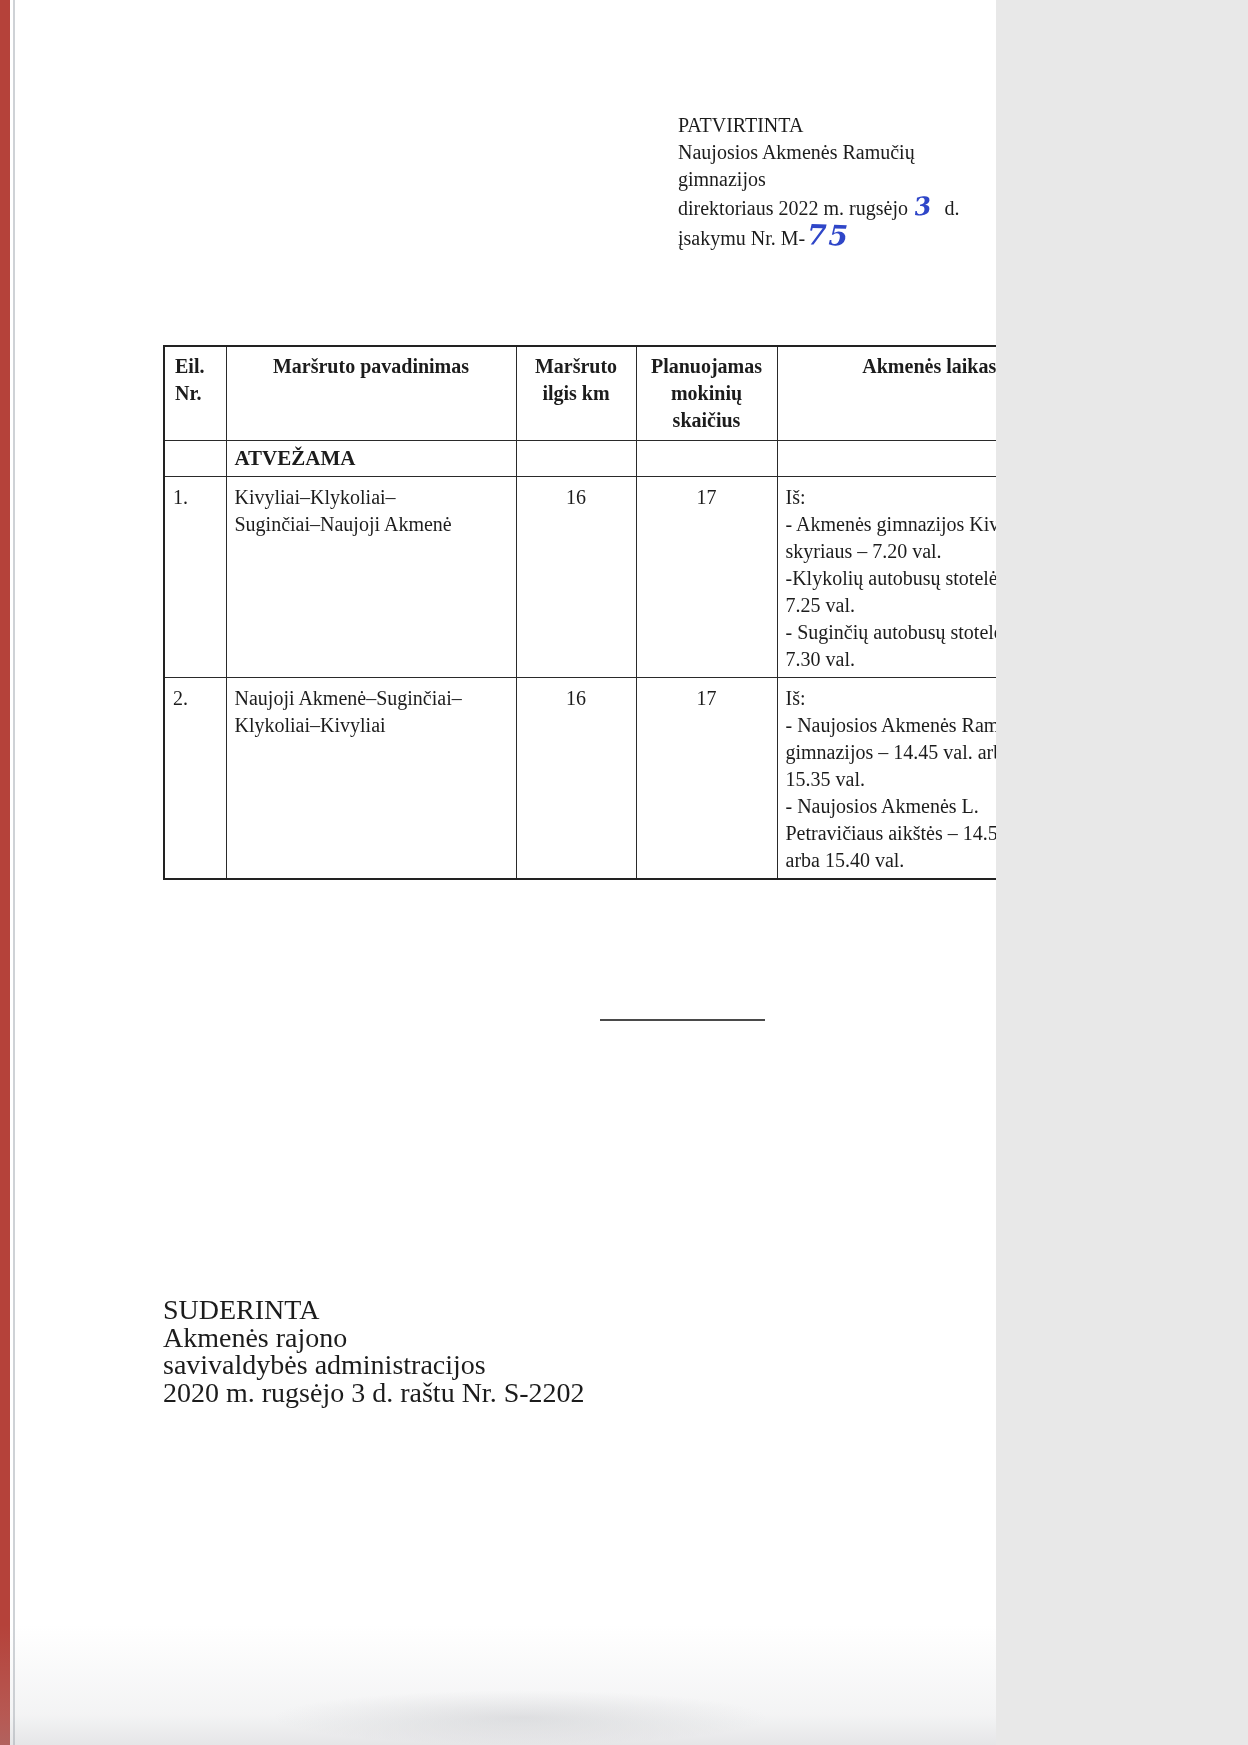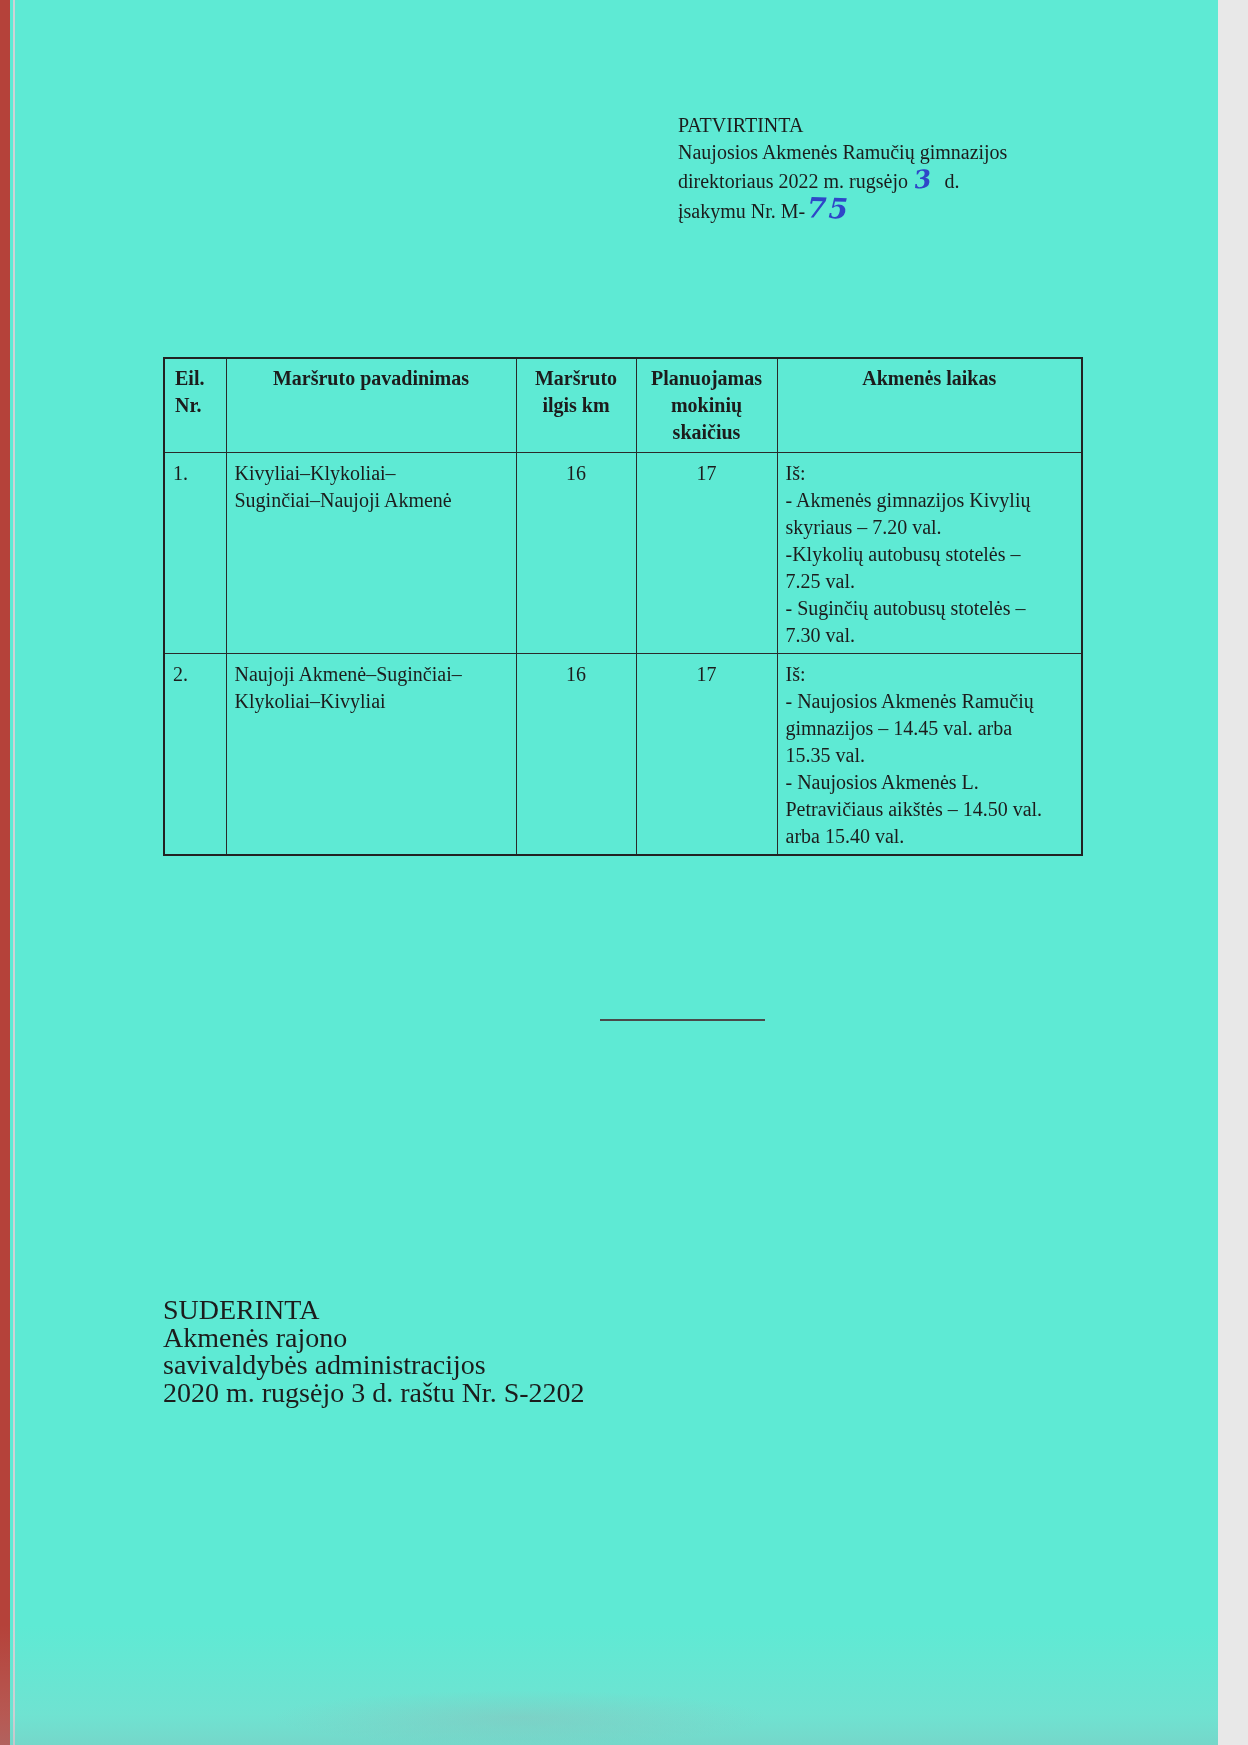--- a/index.html
+++ b/index.html
@@ -1,21 +1,21 @@
 <!DOCTYPE html>
 <html style="--handwriting-blue: #2f46c8; --scan-strip: #b5423a; --ink: #1c1c1c;"><head>
 <meta charset="utf-8">
 <style>
   * { margin: 0; padding: 0; box-sizing: border-box; }
   html, body { background: #e8e8e8; }
   .page {
     position: relative;
-    width: 1218px;
+    width: 996px;
     height: 1745px;
-    background: #5eead4;
+    background: #ffffff;
     overflow: hidden;
     font-family: "Liberation Serif", "DejaVu Serif", serif;
     color: #1c1c1c;
   }
   
   .scan-strip {
     position: absolute; left: 0; top: 0; width: 10px; height: 100%;
     background: var(--scan-strip, #b5423a);
   }
   .scan-line {
@@ -64,21 +64,21 @@
   table.routes col.c3 { width: 120px; }
   table.routes col.c4 { width: 141px; }
   table.routes col.c5 { width: 305px; }
   table.routes th, table.routes td {
     border: 1.6px solid #2a2a2a;
     vertical-align: top;
     padding: 4px 8px;
     line-height: 27px;
     white-space: pre-line;
   }
-  table.routes { border: 2.5px solid #222; margin-top: 12px; }
+  table.routes { border: 2.5px solid #222; }
   table.routes thead th {
     font-weight: bold;
     text-align: center;
     padding-top: 6px; padding-bottom: 6px;
   }
   table.routes thead th.h-eil { text-align: left; padding-left: 10px; }
   .section-row td { font-weight: bold; font-size: 21px; padding-top: 3px; padding-bottom: 3px; }
   td.cell-nr { padding-left: 12px; }
   td.cell-center { text-align: center; }
   td.cell-times { padding-right: 4px; }
@@ -129,20 +129,27 @@
         <th>Maršruto pavadinimas</th>
         <th>Maršruto
 ilgis km</th>
         <th>Planuojamas
 mokinių
 skaičius</th>
         <th>Akmenės laikas</th>
       </tr>
     </thead>
     <tbody>
+      <tr class="section-row">
+        <td></td>
+        <td>ATVEŽAMA</td>
+        <td></td>
+        <td></td>
+        <td></td>
+      </tr>
       <tr class="data-row">
         <td class="cell-nr">1.</td>
         <td>Kivyliai–Klykoliai–
 Suginčiai–Naujoji Akmenė</td>
         <td class="cell-center">16</td>
         <td class="cell-center">17</td>
         <td class="cell-times">Iš:
 - Akmenės gimnazijos Kivylių
 skyriaus – 7.20 val.
 -Klykolių autobusų stotelės –

